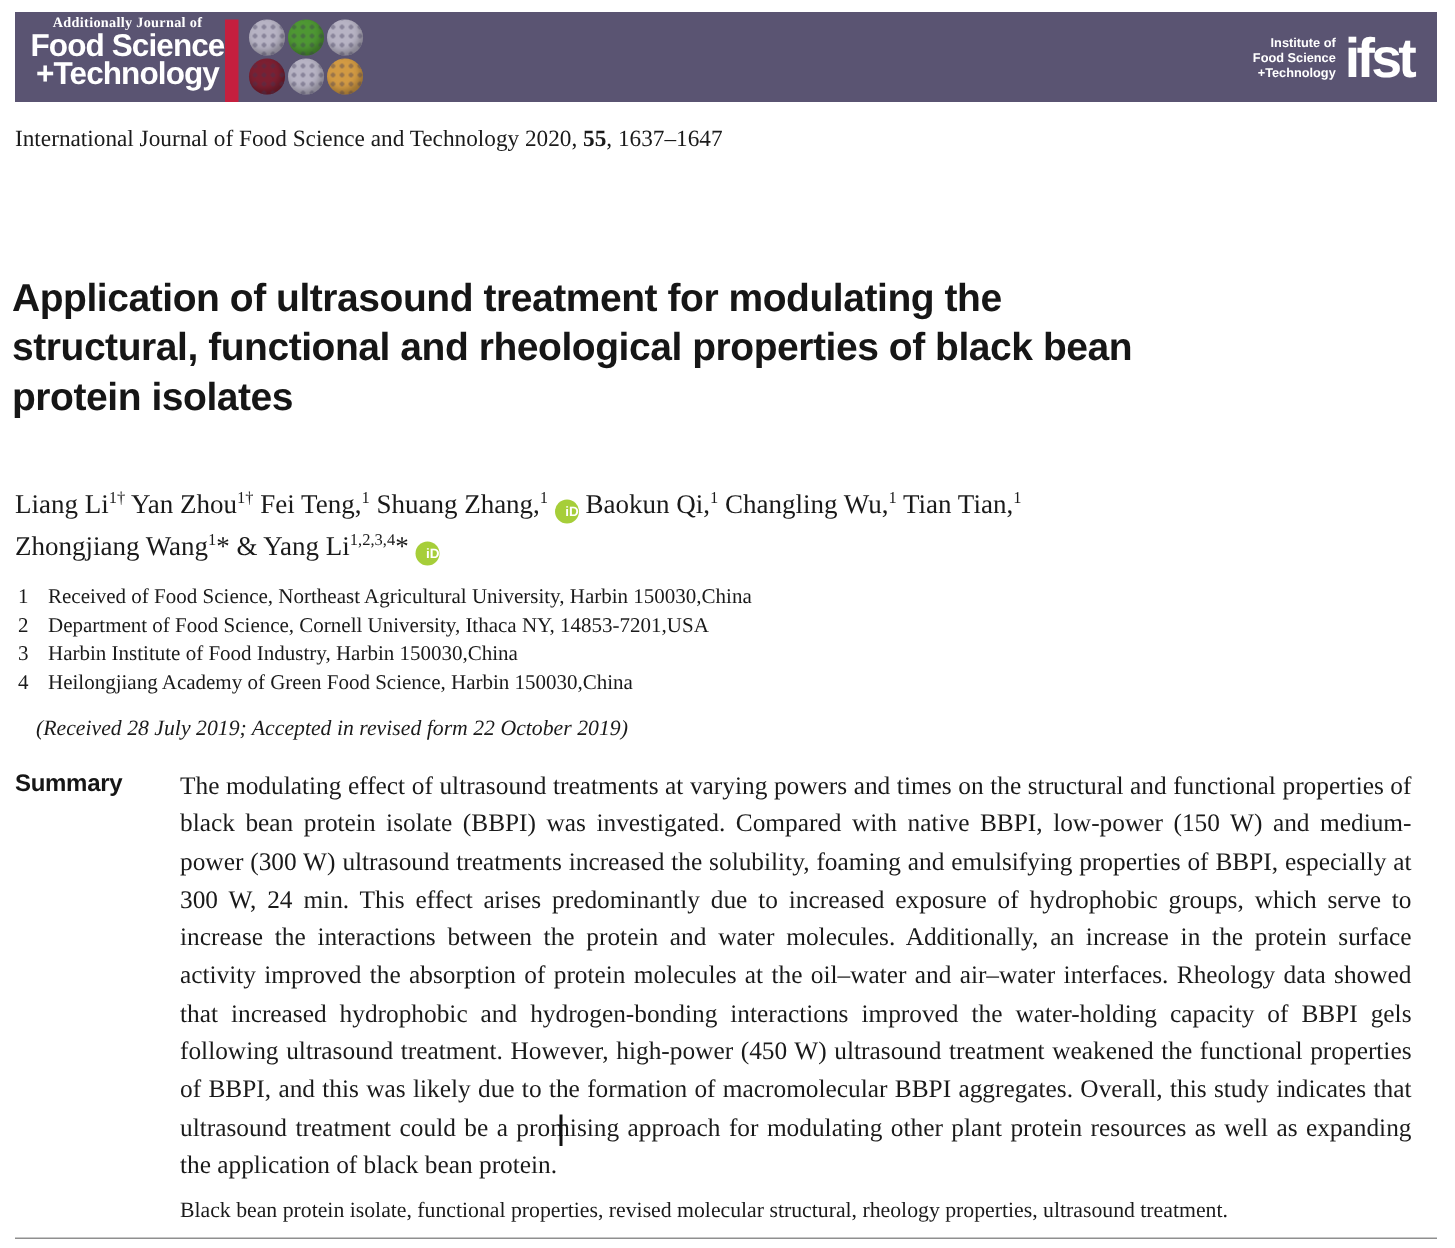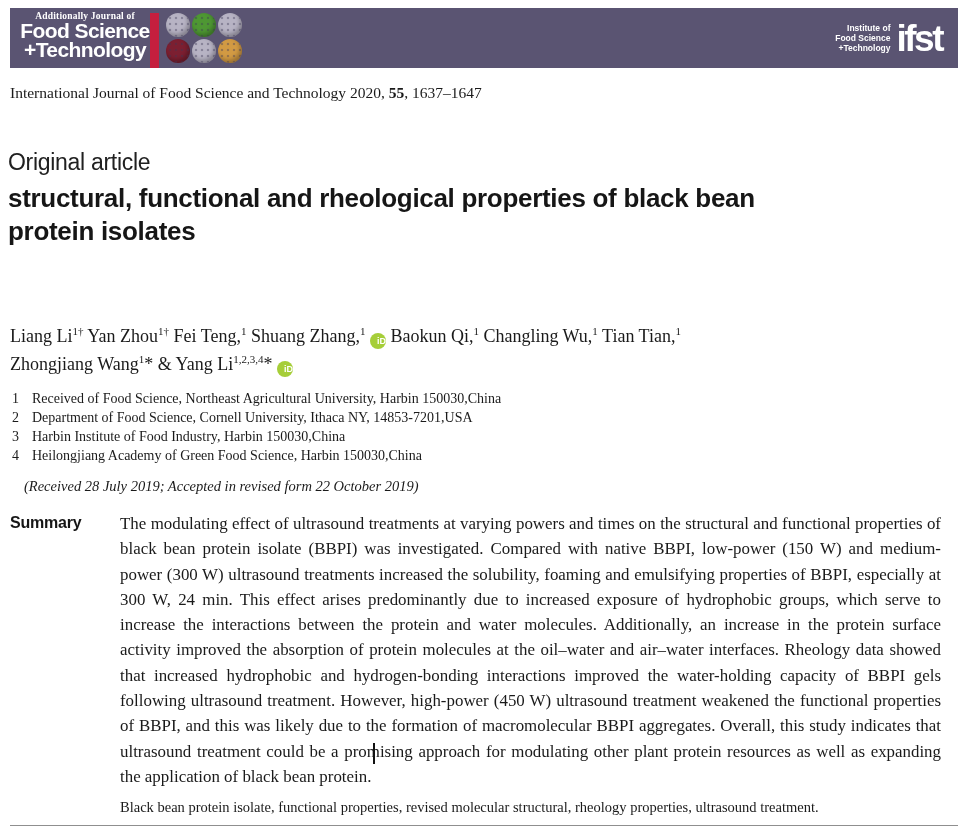--- a/index.html
+++ b/index.html
@@ -84,22 +84,22 @@
           <div>Institute of</div>
           <div>Food Science</div>
           <div>+Technology</div>
         </div>
       <div class="ifst-logo">ifst</div>
     </div>
   </div>
 
   <div class="citation"><span>International Journal of Food Science and Technology 2020, </span><b>55</b><span>, 1637–1647</span></div>
 
-  <div class="kicker">Original article</div>
   <div class="title">
+      <div>Application of ultrasound treatment for modulating the</div>
       <div>structural, functional and rheological properties of black bean</div>
       <div>protein isolates</div>
     </div>
 
   <div class="authors"><span>Liang Li<sup>1†</sup></span> <span> Yan Zhou<sup>1†</sup></span> <span> Fei Teng,<sup>1</sup></span> <span> Shuang Zhang,<sup>1</sup> <span class="orcid">iD</span></span> <span> Baokun Qi,<sup>1</sup></span> <span> Changling Wu,<sup>1</sup></span> <span> Tian Tian,<sup>1</sup></span><br><span>Zhongjiang Wang<sup>1</sup>*</span> <span> &amp; Yang Li<sup>1,2,3,4</sup>* <span class="orcid">iD</span></span> </div>
 
   <div class="affils">
       <div class="affil">
         <span class="num">1</span>
         <span>Received of Food Science, Northeast Agricultural University, Harbin 150030,China</span>

